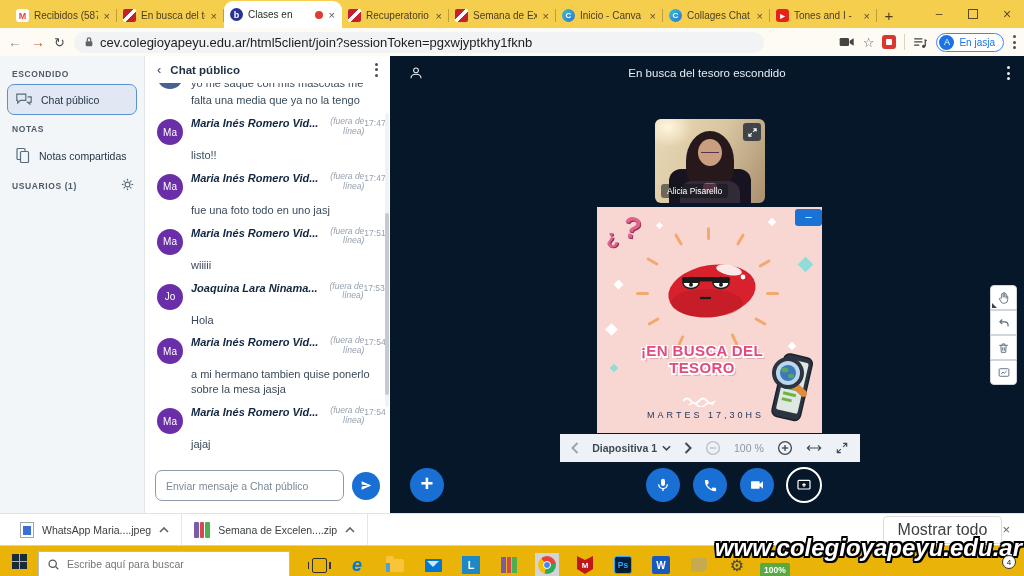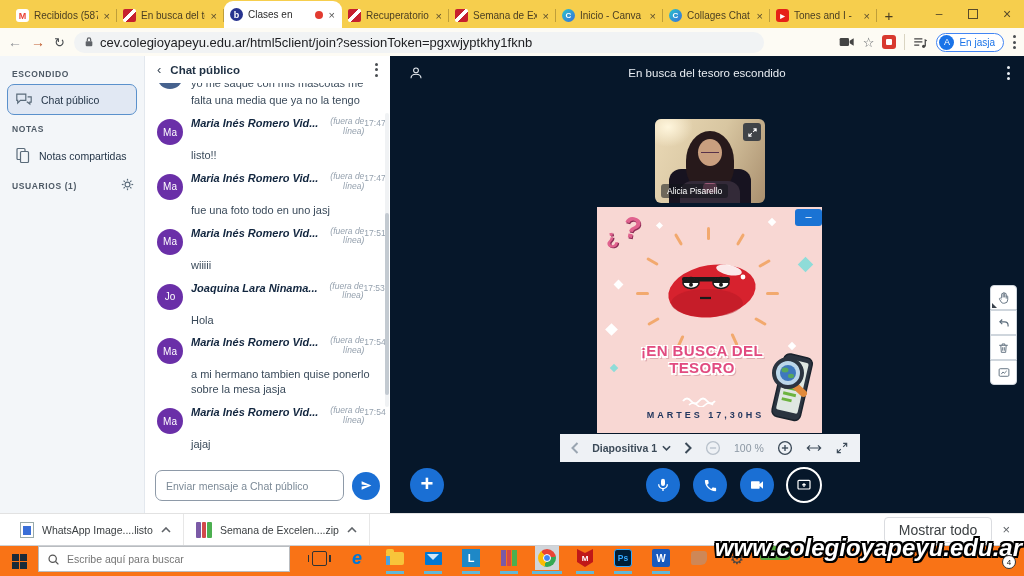--- a/index.html
+++ b/index.html
@@ -123,21 +123,21 @@
   .sp2 { left:10px; top:118px; width:9px; height:9px; }
   .sp3 { left:203px; top:52px; width:11px; height:11px; background:#8fdcd8; }
   .sp4 { left:192px; top:136px; width:6px; height:6px; }
   .sp5 { left:172px; top:12px; width:6px; height:6px; }
   .sp6 { left:14px; top:158px; width:6px; height:6px; background:#8fdcd8; }
   .sp7 { left:188px; top:190px; width:8px; height:8px; background:#f0a0b8; }
   .sp8 { left:60px; top:16px; width:5px; height:5px; }
   .slide-title { position:absolute; top:135px; left:0; width:210px; text-align:center; font-size:15px; font-weight:bold; letter-spacing:.4px; line-height:1.14; color:#e14b80;
     text-shadow:-1.5px -1.5px 0 #fff,1.5px -1.5px 0 #fff,-1.5px 1.5px 0 #fff,1.5px 1.5px 0 #fff,2.5px 2.5px 0 rgba(150,40,70,.25); }
   .squiggle { position:absolute; top:190px; left:84px; }
-  .slide-sub { position:absolute; top:203px; left:0; width:210px; text-align:center; font-size:9px; font-weight:bold; letter-spacing:3px; color:#22375e;padding-left:7px; }
+  .slide-sub { position:absolute; top:203px; left:0; width:210px; text-align:center; font-size:9px; font-weight:normal; letter-spacing:3px; color:#22375e;padding-left:7px; }
   .phone-art { position:absolute; left:163px; top:140px; }
 
   
   .pres-toolbar { position:absolute; left:170px; top:378px; width:300px; height:28px; background:#eef1f5; display:flex; align-items:center; justify-content:center; gap:13px; font-size:10.5px; color:#3c4a58; }
   .pt-slide { display:flex; align-items:center; gap:5px; font-weight:bold; }
   .pt-zoom { color:#8b97a3; }
 
   
   .wb-tools { position:absolute; left:600px; top:229px; width:27px; }
   .wb-btn { position:relative; width:27px; height:25px; background:#fff; border:1px solid #cfd6dd; display:flex; align-items:center; justify-content:center; }
@@ -157,26 +157,26 @@
   
   .dlbar { position:absolute; top:513px; left:0; right:0; height:32px; background:#fff; border-top:1px solid #e2e2e2; display:flex; align-items:center; padding-left:8px; }
   .dl-item { display:flex; align-items:center; gap:8px; height:100%; padding:0 12px; border-right:1px solid #e7e7e7; font-size:10.5px; color:#3c4043; }
   .dl-ficon-image { width:14px; height:16px; background:#fff; border:1px solid #9aa; position:relative; }
   .dl-ficon-image::after { content:""; position:absolute; inset:3px 2px 2px; background:#3a6fd8; }
   .dl-ficon-rar { width:16px; height:16px; display:flex; gap:1px; }
   .dl-ficon-rar i { flex:1; border-radius:1px; }
   .dl-ficon-rar i:nth-child(1){ background:#7b5aa6; }
   .dl-ficon-rar i:nth-child(2){ background:#d34a4a; }
   .dl-ficon-rar i:nth-child(3){ background:#4caf50; }
-  .show-all { margin-left:auto; margin-right:10px; border:1px solid #dadce0; border-radius:4px; padding:4px 14px; font-size:14px; color:#3c4043; background:#fff; }
+  .show-all { margin-left:auto; border:1px solid #dadce0; border-radius:4px; padding:4px 14px; font-size:16px; color:#3c4043; background:#fff; }
   .dl-close { margin-right:14px; color:#5f6368; font-size:13px; }
   .dl-close::after { content:"×"; }
 
   
-  .taskbar { position:absolute; top:545px; left:0; right:0; height:32px; background:#f97316; border-top:1px solid #cdd0d4; display:flex; align-items:flex-start; }
+  .taskbar { position:absolute; top:545px; left:0; right:0; height:32px; background:#eab308; border-top:1px solid #cdd0d4; display:flex; align-items:flex-end; }
   .start { width:38px; height:31px; display:flex; align-items:center; justify-content:center; }
   .win-glyph { display:grid; grid-template-columns:7px 7px; grid-template-rows:7px 7px; gap:1px; }
   .win-glyph i { background:#1b2a38; }
   .tb-search { width:252px; height:26px; background:#fff; border:1px solid #b9bcc0; display:flex; align-items:center; gap:7px; padding:0 8px; margin-right:10px; }
   .tb-search input { border:none; outline:none; flex:1; font-size:10.5px; color:#50555b; font-family:"Liberation Sans",sans-serif; background:transparent; }
   .tb-icons { display:flex; align-items:center; }
   .tb-icon { position:relative; width:24px; height:24px; margin:0 7px; display:flex; align-items:center; justify-content:center; }
   .tb-icon[data-open="true"]::after { content:""; position:absolute; bottom:-4px; left:3px; right:3px; height:3px; background:#62b8d8; }
   .tb-icon[data-current="true"]::after { left:-3px; right:-3px; }
   .tb-icon[data-current="true"] { background:#d0d5da; }
@@ -631,21 +631,21 @@
             <rect x="3" y="5" width="18" height="13" rx="1.5"></rect>
             <path d="M12 15v-5m0 0-2.4 2.4M12 10l2.4 2.4"></path>
           </svg>
       </div>
     </div>
   </div>
 
   <div class="dlbar">
     <div class="dl-item">
       <span class="dl-ficon-image"></span>
-      <span>WhatsApp Image....listo</span>
+      <span>WhatsApp Maria....jpeg</span>
       <svg width="10" height="6" viewBox="0 0 10 6" fill="none" stroke="#5f6368" stroke-width="1.6">
           <path d="M1 5l4-4 4 4"></path>
         </svg>
     </div>
     <div class="dl-item">
       <span class="dl-ficon-rar">
           <i></i>
           <i></i>
           <i></i>
         </span>

